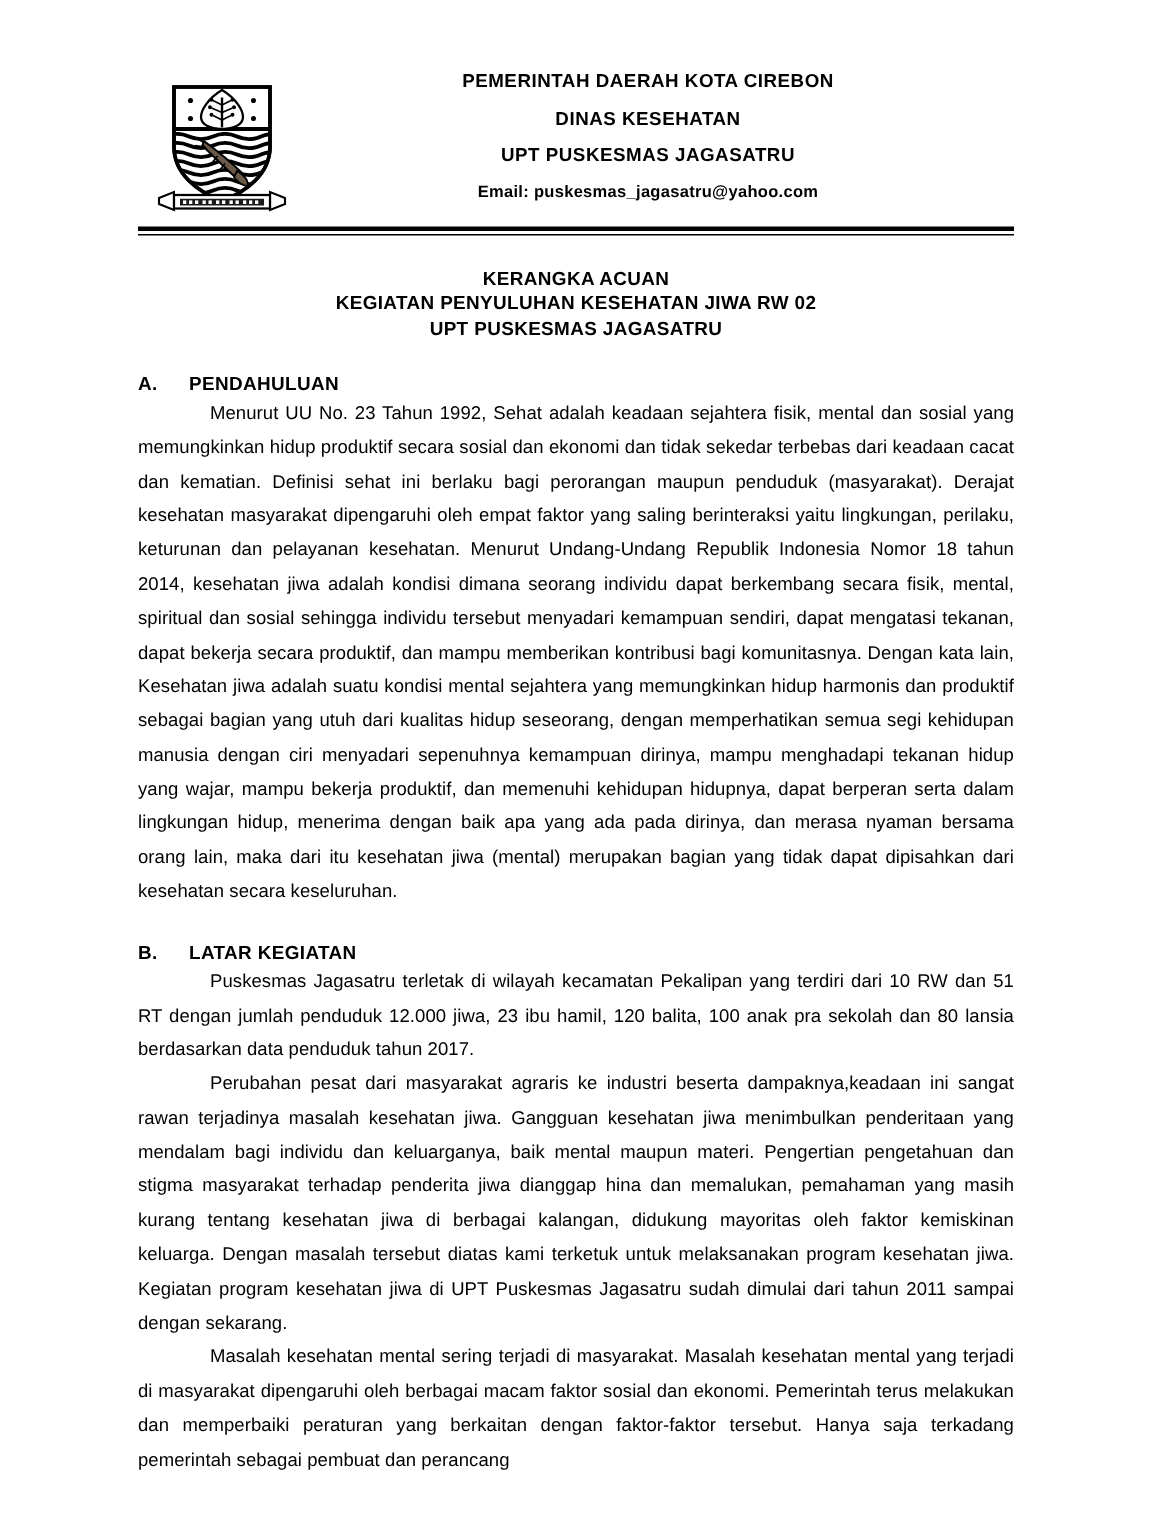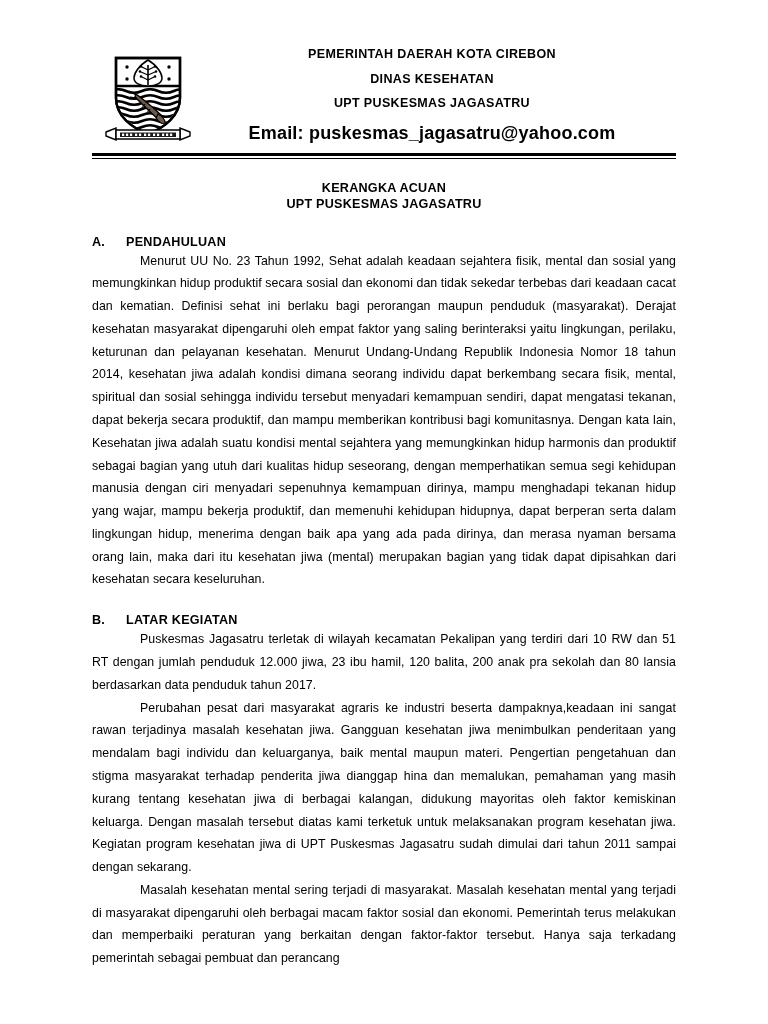--- a/index.html
+++ b/index.html
@@ -59,21 +59,21 @@
   .lh-addr {
     font-weight: bold;
     font-size: 12.5px;
     letter-spacing: 0.2px;
     line-height: 1.24;
     margin-bottom: 0;
     white-space: nowrap;
   }
   .lh-email {
     font-weight: bold;
-    font-size: 18px;
+    font-size: 11px;
     letter-spacing: 0.2px;
     line-height: 1.24;
     white-space: nowrap;
   }
 
   
   .rule-double {
     margin-top: 9px;
     border-top: 3px solid #000;
     border-bottom: 1px solid #000;
@@ -214,34 +214,35 @@
       <div class="lh-line l2">DINAS KESEHATAN</div>
       <div class="lh-line l3">UPT PUSKESMAS JAGASATRU</div>
       <div class="lh-email">Email: puskesmas_jagasatru@yahoo.com</div>
     </div>
   </div>
 
   <div class="rule-double"></div>
 
   <div class="doc-title">
     <div>KERANGKA ACUAN</div>
+    <div>KEGIATAN PENYULUHAN KESEHATAN JIWA RW 02</div>
     <div>UPT PUSKESMAS JAGASATRU</div>
   </div>
 
   <div class="section" id="sectionA">
     <div class="section-head">
       <span class="sec-letter">A.</span>
       <span class="sec-title">PENDAHULUAN</span>
     </div>
     <p class="body-text indent">Menurut UU No. 23 Tahun 1992, Sehat adalah keadaan sejahtera fisik, mental dan sosial yang memungkinkan hidup produktif secara sosial dan ekonomi dan tidak sekedar terbebas dari keadaan cacat dan kematian. Definisi sehat ini berlaku bagi perorangan maupun penduduk (masyarakat). Derajat kesehatan masyarakat dipengaruhi oleh empat faktor yang saling berinteraksi yaitu lingkungan, perilaku, keturunan dan pelayanan kesehatan. Menurut Undang-Undang Republik Indonesia Nomor 18 tahun 2014, kesehatan jiwa adalah kondisi dimana seorang individu dapat berkembang secara fisik, mental, spiritual dan sosial sehingga individu tersebut menyadari kemampuan sendiri, dapat mengatasi tekanan, dapat bekerja secara produktif, dan mampu memberikan kontribusi bagi komunitasnya. Dengan kata lain, Kesehatan jiwa adalah suatu kondisi mental sejahtera yang memungkinkan hidup harmonis dan produktif sebagai bagian yang utuh dari kualitas hidup seseorang, dengan memperhatikan semua segi kehidupan manusia dengan ciri menyadari sepenuhnya kemampuan dirinya, mampu menghadapi tekanan hidup yang wajar, mampu bekerja produktif, dan memenuhi kehidupan hidupnya, dapat berperan serta dalam lingkungan hidup, menerima dengan baik apa yang ada pada dirinya, dan merasa nyaman bersama orang lain, maka dari itu kesehatan jiwa (mental) merupakan bagian yang tidak dapat dipisahkan dari kesehatan secara keseluruhan.</p>
   </div>
 
   <div class="section" id="sectionB">
     <div class="section-head">
       <span class="sec-letter">B.</span>
       <span class="sec-title">LATAR KEGIATAN</span>
     </div>
-    <p class="body-text indent">Puskesmas Jagasatru terletak di wilayah kecamatan Pekalipan yang terdiri dari 10 RW dan 51 RT dengan jumlah penduduk 12.000 jiwa, 23 ibu hamil, 120 balita, 200 anak pra sekolah dan 80 lansia berdasarkan data penduduk tahun 2017.</p>
+    <p class="body-text indent">Puskesmas Jagasatru terletak di wilayah kecamatan Pekalipan yang terdiri dari 10 RW dan 51 RT dengan jumlah penduduk 12.000 jiwa, 23 ibu hamil, 120 balita, 100 anak pra sekolah dan 80 lansia berdasarkan data penduduk tahun 2017.</p>
     <p class="body-text indent">Perubahan pesat dari masyarakat agraris ke industri beserta dampaknya,keadaan ini sangat rawan terjadinya masalah kesehatan jiwa. Gangguan kesehatan jiwa menimbulkan penderitaan yang mendalam bagi individu dan keluarganya, baik mental maupun materi. Pengertian pengetahuan dan stigma masyarakat terhadap penderita jiwa dianggap hina dan memalukan, pemahaman yang masih kurang tentang kesehatan jiwa di berbagai kalangan, didukung mayoritas oleh faktor kemiskinan keluarga. Dengan masalah tersebut diatas kami terketuk untuk melaksanakan program kesehatan jiwa. Kegiatan program kesehatan jiwa di UPT Puskesmas Jagasatru sudah dimulai dari tahun 2011 sampai dengan sekarang.</p>
     <p class="body-text indent">Masalah kesehatan mental sering terjadi di masyarakat. Masalah kesehatan mental yang terjadi di masyarakat dipengaruhi oleh berbagai macam faktor sosial dan ekonomi. Pemerintah terus melakukan dan memperbaiki peraturan yang berkaitan dengan faktor-faktor tersebut. Hanya saja terkadang pemerintah sebagai pembuat dan perancang</p>
   </div>
 
 </div>
 
 </body></html>

